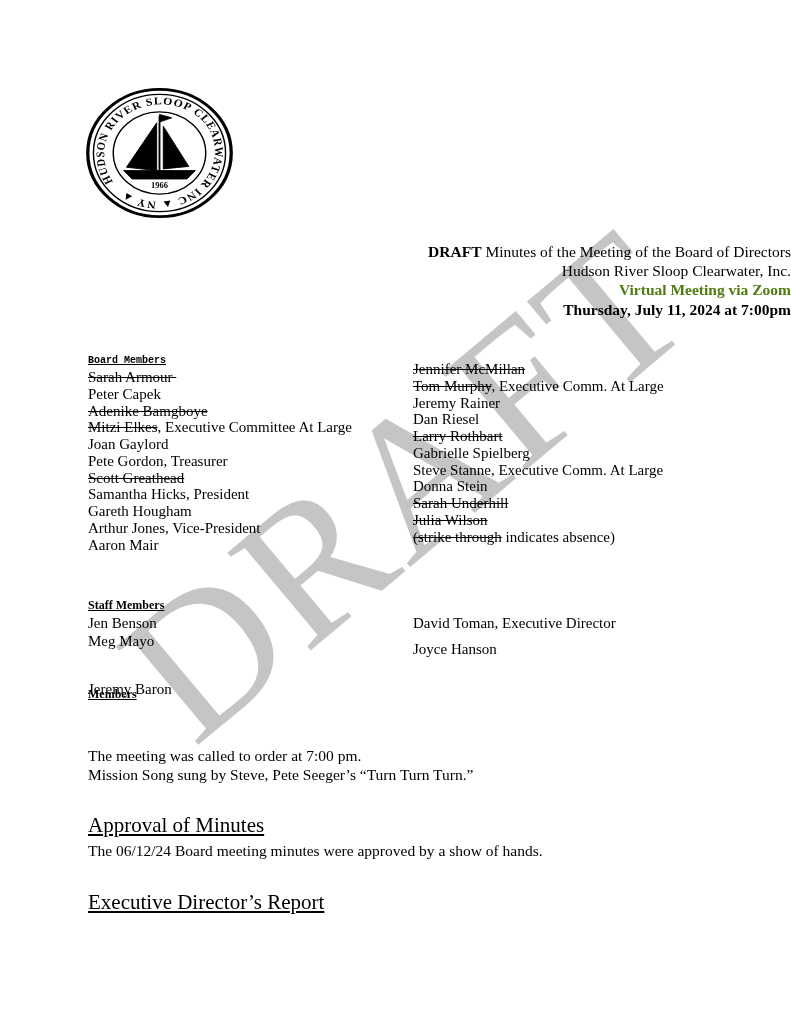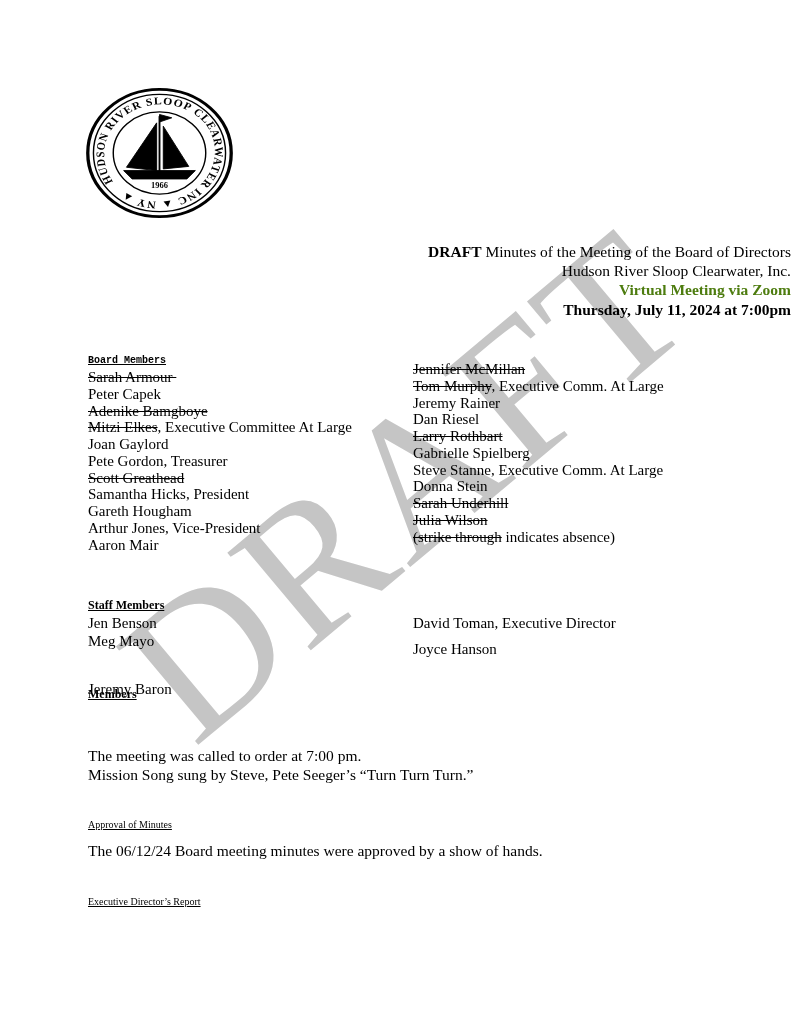--- a/index.html
+++ b/index.html
@@ -45,21 +45,21 @@
   .col-heading {
     font-weight:bold; text-decoration:underline;
     font-size:10px; line-height:17px; white-space:nowrap;font-family:Liberation Mono, monospace;
   }
   .big-heading {
     font-weight:bold; text-decoration:underline;
     font-size:12px; line-height:18px; white-space:nowrap;
   }
   .plain-heading {
     text-decoration:underline;
-    font-size:10px; line-height:18px; white-space:nowrap;
+    font-size:21px; line-height:18px; white-space:nowrap;
   }
   .para { font-size:15.5px; line-height:18.5px; white-space:nowrap; }
 </style>
 </head>
 <body>
 
 <div class="page">
 
   <div class="watermark" style="color: rgb(197, 197, 197);">DRAFT</div>
 

